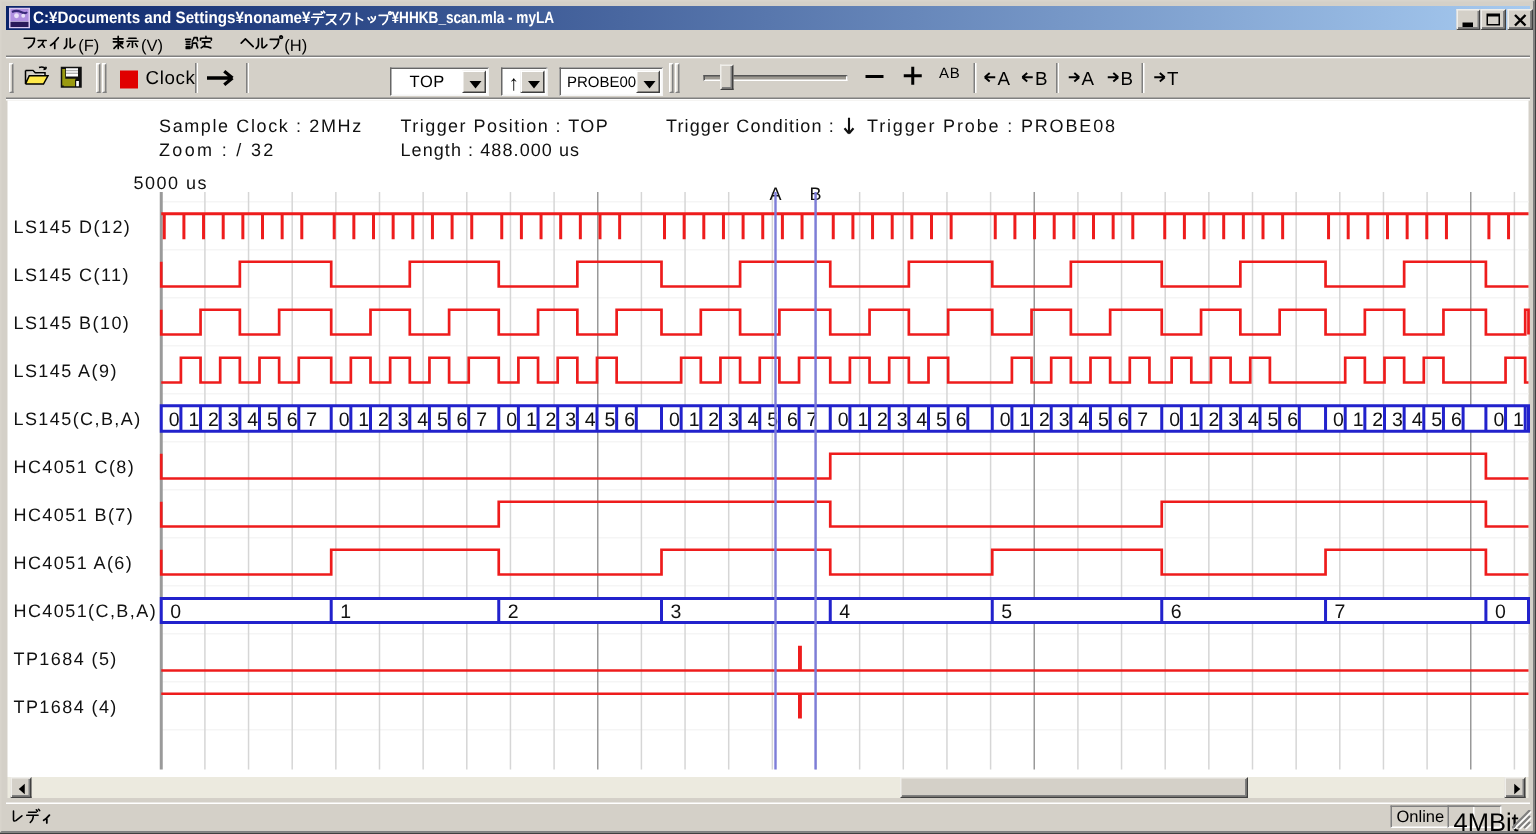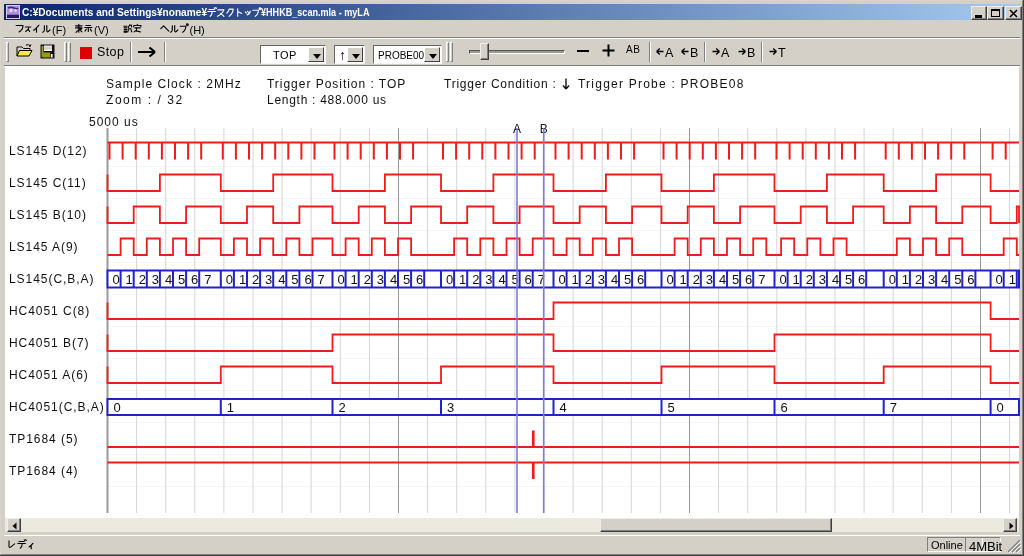--- a/index.html
+++ b/index.html
@@ -119,21 +119,21 @@
 <rect x="4" y="1.5" width="8" height="5.5" fill="#fff"></rect>
 <rect x="4" y="2.6" width="8" height="0.9" fill="#b0b0b0"></rect>
 <rect x="4" y="4.4" width="8" height="0.9" fill="#b0b0b0"></rect>
 <rect x="2.5" y="8.5" width="8" height="5" fill="#9a9a10"></rect>
 <rect x="10" y="9" width="3.5" height="5" fill="#101010"></rect>
 <rect x="10.8" y="10" width="1.8" height="3.5" fill="#fff"></rect>
 </svg>
 <div class="abs grip" style="left:64px;"></div>
 <div class="abs grip" style="left:68px;"></div>
 <div class="abs" style="left:80px;top:46.5px;width:12px;height:12px;background:#e00000;"></div>
-<div class="abs" style="left:97px;top:45px;font-size:12.5px;letter-spacing:0.4px;">Stop</div>
+<div class="abs" style="left:97px;top:45px;font-size:12.5px;letter-spacing:0.4px;">Clock</div>
 <div class="abs etch" style="left:130px;"></div>
 <svg class="abs" style="left:137px;top:46px" width="22" height="12" viewBox="0 0 22 12">
     <path d="M1 6 H18 M18 6 L12.5 1.5 M18 6 L12.5 10.5" stroke="#000" stroke-width="2.2" fill="none"></path>
   </svg>
 <div class="abs etch" style="left:164px;"></div>
 <div class="abs combo" style="left:183px;top:44.5px;width:68px;height:19px;margin-top:29px;">
     <span class="txt" style="left:4px">100MHz</span>
     <span class="drop"></span>
   </div>
 <div class="abs combo" style="left:260px;top:44.5px;width:66px;height:19px;">
@@ -330,18 +330,18 @@
       <path id="k_re" d="M2.5 1.5 V8.5 Q2.5 10.5 4.5 9.5 L9.5 5.5" fill="none" stroke-linecap="round" stroke-linejoin="round"></path>
       <path id="k_xi" d="M8.5 3 Q5.5 6.5 3 8 M6 6.5 V10.5" fill="none" stroke-linecap="round" stroke-linejoin="round"></path>
     </defs>
     <use href="#k_re" transform="translate(3 2.5) scale(0.8)" stroke="#000" stroke-width="1.3"></use>
     <use href="#k_de" transform="translate(13 2.5) scale(0.8)" stroke="#000" stroke-width="1.3"></use>
     <use href="#k_xi" transform="translate(23 4.3) scale(0.7)" stroke="#000" stroke-width="1.7"></use>
   </svg>
 <div class="abs sunken" style="left:927px;top:537px;width:56px;height:14.5px;font-size:11px;color:#000;">
     <span style="position:absolute;left:3px;top:1px;">Online</span>
   </div>
-<div class="abs sunken" style="left:965px;top:537px;width:36px;height:14.5px;font-size:13px;color:#000;">
+<div class="abs sunken" style="left:965px;top:537px;width:36px;height:14.5px;font-size:17px;color:#000;">
     <span style="position:absolute;left:3px;top:1px;">4MBit</span>
   </div>
 <svg class="abs" style="left:1008px;top:540px" width="13" height="13" viewBox="0 0 13 13">
 <path d="M12 0 L0 12 M12 4 L4 12 M12 8 L8 12" stroke="#808080" stroke-width="1.5"></path>
 <path d="M13 1 L1 13 M13 5 L5 13 M13 9 L9 13" stroke="#fff" stroke-width="1"></path>
 </svg>
 </body></html>

